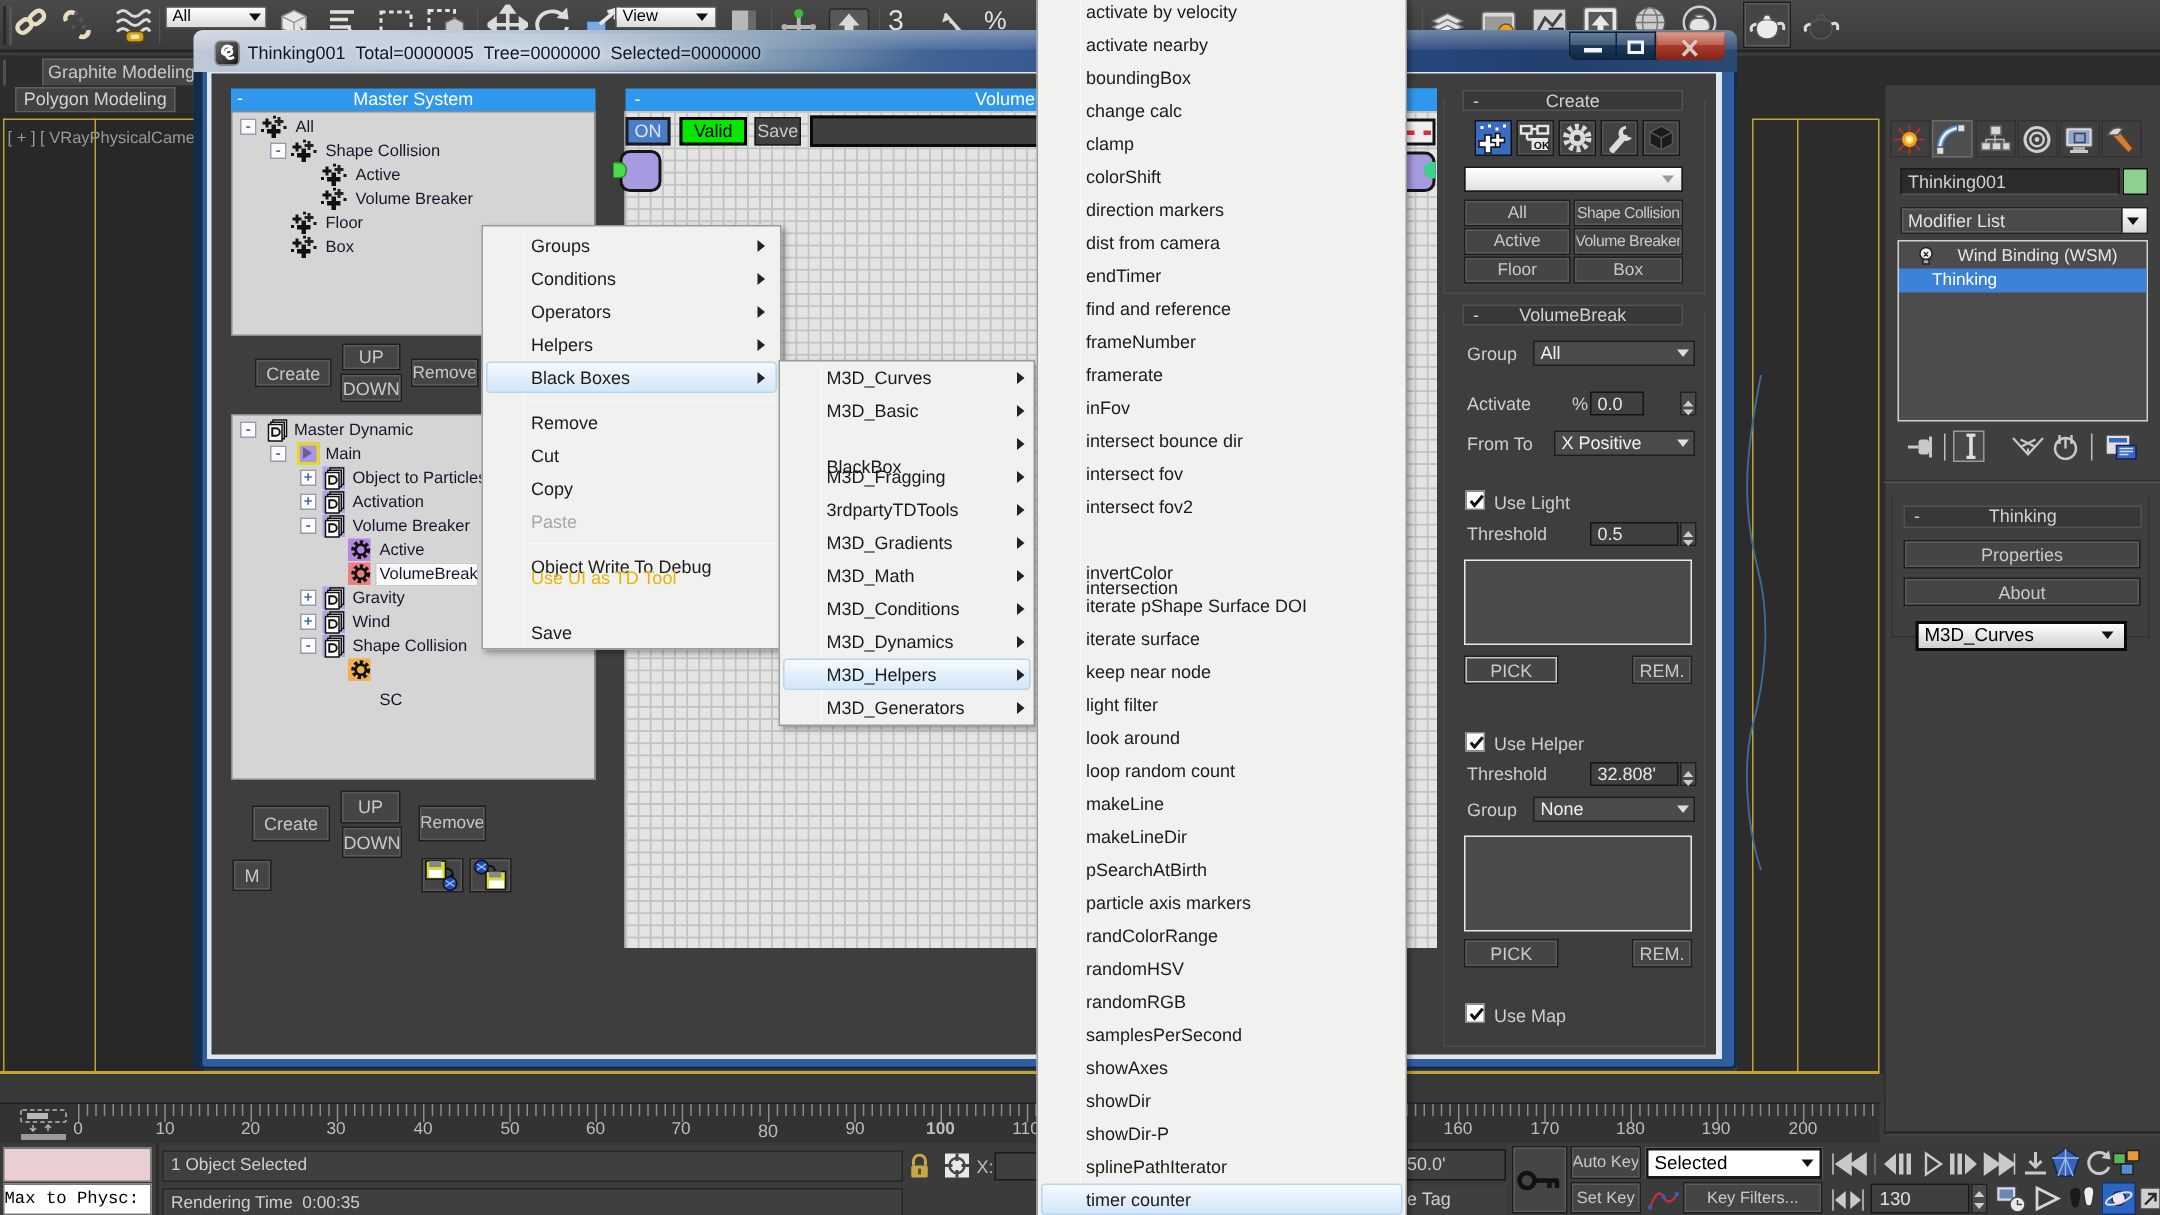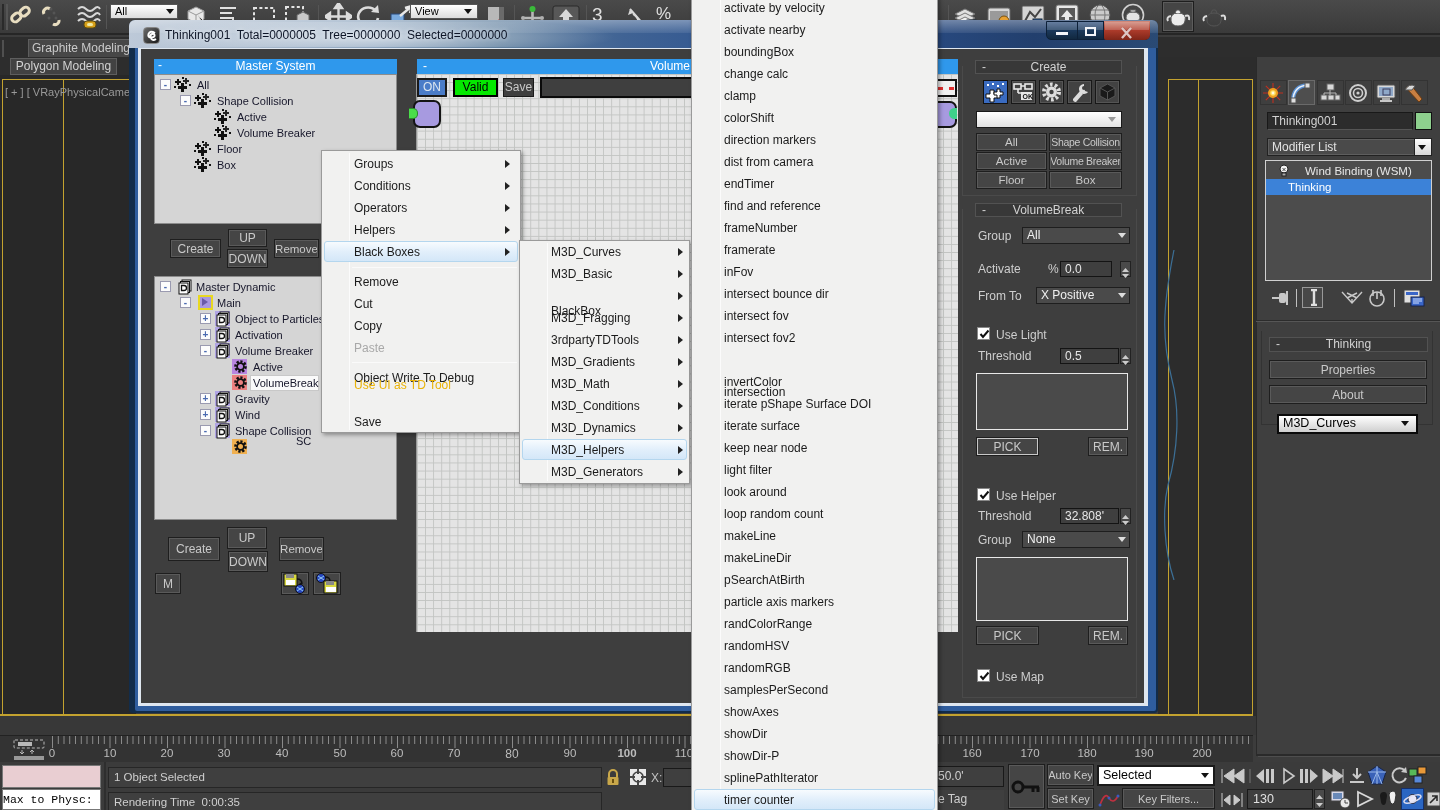--- a/index.html
+++ b/index.html
@@ -806,21 +806,21 @@
         <rect x="1" y="4" width="9" height="11" fill="#fff" stroke="#111"></rect>
         <path d="M3.5 6.5 h2.5 a2.5 2.5 0 0 1 0 5 h-2.5 Z" fill="none" stroke="#111" stroke-width="1.3"></path>
       </g>
     </svg></div>
 <div class="trow" style="left:235px;top:423px;">Shape Collision</div>
 <div class="a" style="left:232px;top:439px;width:15px;height:15px;background:#f0b050;"></div>
 <div class="a" style="left:233px;top:439px;"><svg width="15" height="15" viewBox="0 0 15 15">
       <circle cx="7.5" cy="7.5" r="5" fill="none" stroke="#111" stroke-width="2.6" stroke-dasharray="2.2 1.6"></circle>
       <circle cx="7.5" cy="7.5" r="3.4" fill="none" stroke="#111" stroke-width="1.8"></circle>
     </svg></div>
-<div class="trow" style="left:253px;top:433px;margin-left:43px;">SC</div>
+<div class="trow" style="left:253px;top:459px;">SC</div>
 <div class="a btn" style="left:168px;top:537px;width:52px;height:24px;font-size:12px;line-height:23px;">Create</div>
 <div class="a btn" style="left:227px;top:527px;width:40px;height:22px;font-size:12px;line-height:21px;">UP</div>
 <div class="a btn" style="left:228px;top:551px;width:40px;height:21px;font-size:12px;line-height:20px;">DOWN</div>
 <div class="a btn" style="left:279px;top:537px;width:45px;height:24px;font-size:11.5px;line-height:23px;">Remove</div>
 <div class="a btn" style="left:155px;top:573px;width:26px;height:21px;font-size:12px;line-height:20px;">M</div>
 <div class="a btn" style="left:281px;top:572px;width:28px;height:23px;"></div>
 <div class="a" style="left:283px;top:573px;"><svg width="24" height="21" viewBox="0 0 24 21">
       <rect x="1" y="1" width="13" height="12" fill="#d8d840" stroke="#111"></rect>
       <rect x="3" y="1" width="8" height="4" fill="#888"></rect>
       <rect x="3" y="7" width="9" height="5" fill="#fff"></rect>
@@ -906,21 +906,21 @@
 <div class="a btn" style="left:1049px;top:152px;width:73px;height:18px;font-size:10.5px;line-height:17px;letter-spacing:-0.3px;">Volume Breaker</div>
 <div class="a btn" style="left:976px;top:171px;width:71px;height:18px;font-size:11.5px;line-height:17px;">Floor</div>
 <div class="a btn" style="left:1049px;top:171px;width:73px;height:18px;font-size:11.5px;line-height:17px;">Box</div>
 <div class="a" style="left:962px;top:209px;width:175px;height:489px;border:1px solid #4a4a4a;border-top:none;"></div>
 <div class="a hdr" style="left:975px;top:203px;width:147px;height:14px;">VolumeBreak<span class="mm">-</span></div>
 <div class="lbl" style="left:978px;top:229px;">Group</div>
 <div class="a" style="left:1022px;top:227px;width:108px;height:17px;background:#4a4a4a;border:1px solid #1e1e1e;color:#f0f0f0;font-size:12px;line-height:15px;padding-left:4px;">All</div>
 <div class="a wtri" style="left:1118px;top:233px;"></div>
 <div class="lbl" style="left:978px;top:262px;">Activate</div>
 <div class="lbl" style="left:1048px;top:262px;">%</div>
-<div class="a tfield" style="left:1060px;top:261px;width:52px;height:16px;font-size:12px;line-height:14px;padding-left:4px;color:#e8e8e8;">0.0</div>
+<div class="a tfield" style="left:1060px;top:261px;width:36px;height:16px;font-size:12px;line-height:14px;padding-left:4px;color:#e8e8e8;">0.0</div>
 <div class="a" style="left:1120px;top:261px;width:11px;height:16px;background:#4a4a4a;border:1px solid #222;"></div>
 <div class="a" style="left:1122px;top:264px;"><svg width="7" height="10">
       <path d="M3.5 0 L7 4 H0 Z M3.5 10 L0 6 H7 Z" fill="#ccc"></path>
     </svg></div>
 <div class="lbl" style="left:978px;top:289px;">From To</div>
 <div class="a" style="left:1036px;top:287px;width:94px;height:17px;background:#4a4a4a;border:1px solid #1e1e1e;color:#f0f0f0;font-size:12px;line-height:15px;padding-left:4px;">X Positive</div>
 <div class="a wtri" style="left:1118px;top:293px;"></div>
 <div class="chk" style="left:977px;top:327px;">
     <svg width="11" height="11" viewBox="0 0 11 11">
       <path d="M1.5 5 L4 8 L9.5 1.5" fill="none" stroke="#111" stroke-width="2"></path>

